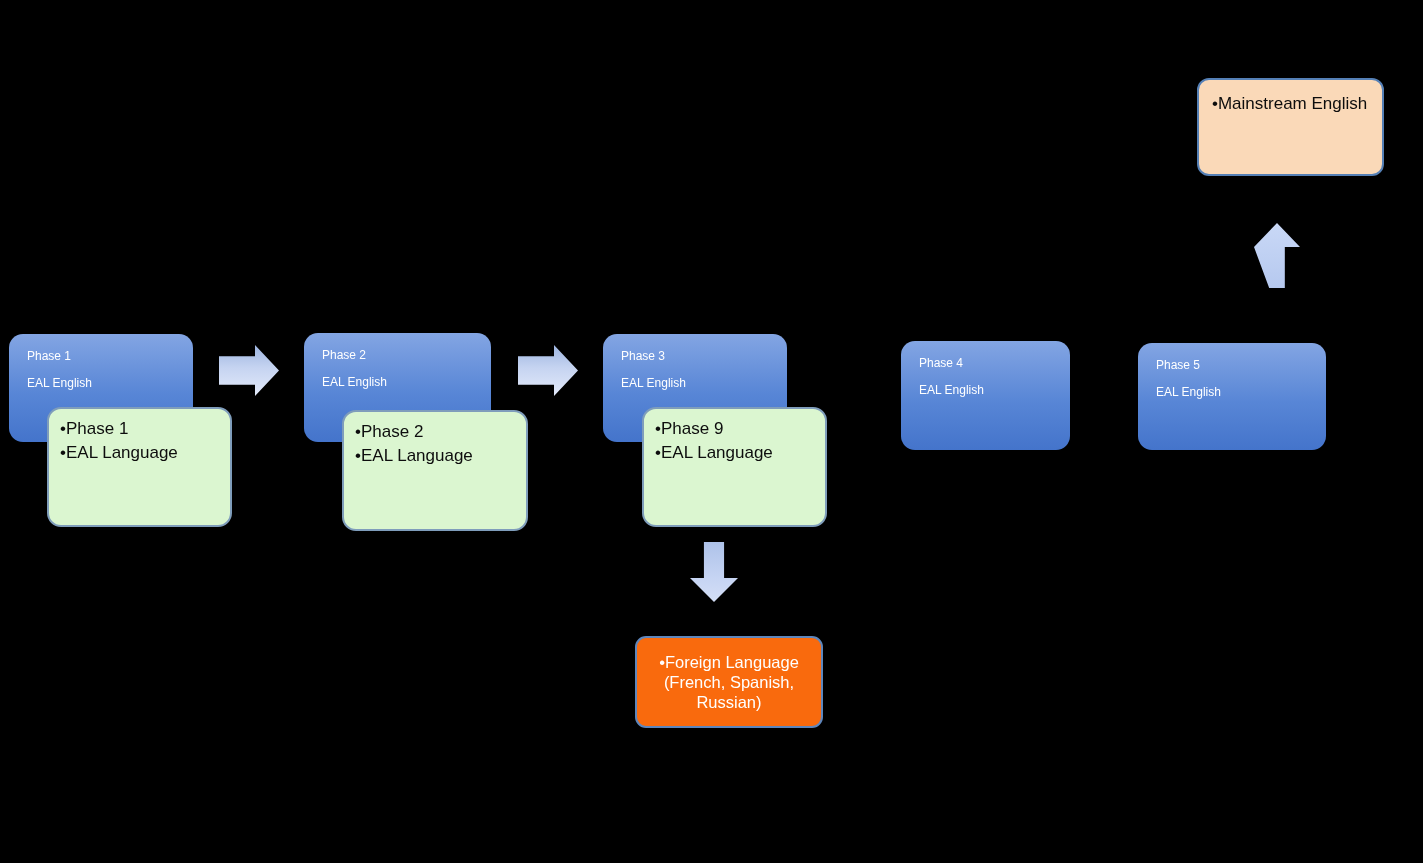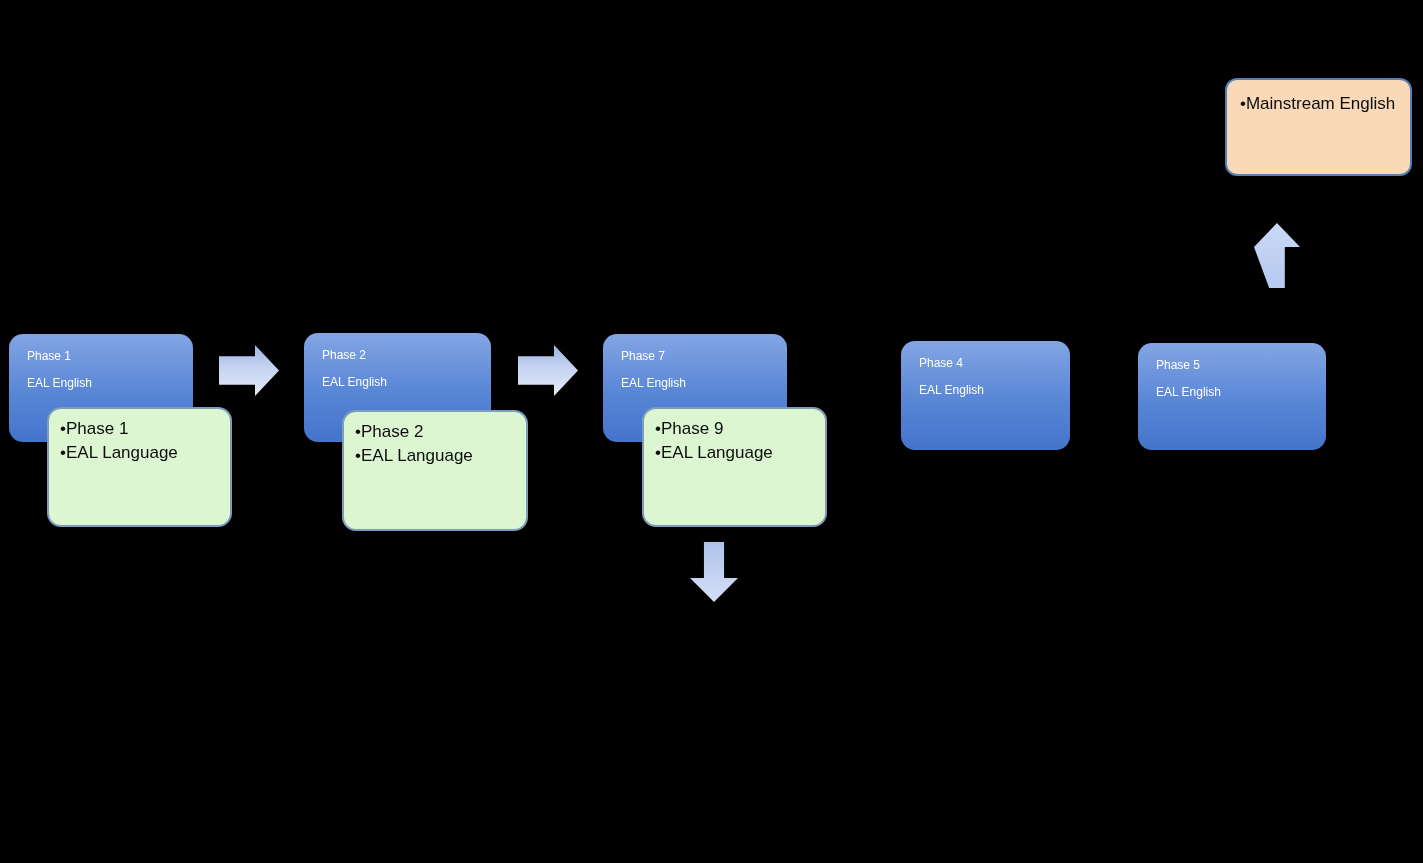--- a/index.html
+++ b/index.html
@@ -107,40 +107,45 @@
     <span class="bl">EAL English</span>
   </div>
   <div class="abs green-box" style="left:342px; top:410px; width:186px; height:121px;">
     <span class="gl">•Phase 2</span>
     <span class="gl">•EAL Language</span>
   </div>
 
   <div class="abs arrow arrow-right" style="left:518px; top:345px; width:60px; height:51px;"></div>
 
   <div class="abs blue-box" style="left:603px; top:334px; width:184px; height:108px;">
-    <span class="bl">Phase 7</span>
+    <span class="bl">Phase 3</span>
     <span class="bl">EAL English</span>
   </div>
   <div class="abs green-box" style="left:642px; top:407px; width:185px; height:120px;">
     <span class="gl">•Phase 9</span>
     <span class="gl">•EAL Language</span>
   </div>
 
   <div class="abs arrow arrow-down" style="left:690px; top:542px; width:48px; height:60px;"></div>
 
+  <div class="abs orange-box" style="left:635px; top:636px; width:188px; height:92px;">
+    <span>•Foreign Language</span>
+    <span>(French, Spanish,</span>
+    <span>Russian)</span>
+  </div>
 
   <div class="abs blue-box" style="left:901px; top:341px; width:169px; height:109px;">
     <span class="bl">Phase 4</span>
     <span class="bl">EAL English</span>
   </div>
 
   <div class="abs blue-box" style="left:1138px; top:343px; width:188px; height:107px;">
     <span class="bl">Phase 5</span>
     <span class="bl">EAL English</span>
   </div>
 
   <div class="abs arrow arrow-up" style="left:1254px; top:223px; width:46px; height:65px;"></div>
 
-  <div class="abs peach-box" style="left:1197px; top:78px; width:187px; height:98px;margin-left:28px;">
+  <div class="abs peach-box" style="left:1197px; top:78px; width:187px; height:98px;">
     <span>•Mainstream English</span>
   </div>
 
 </div>
 
 </body></html>

